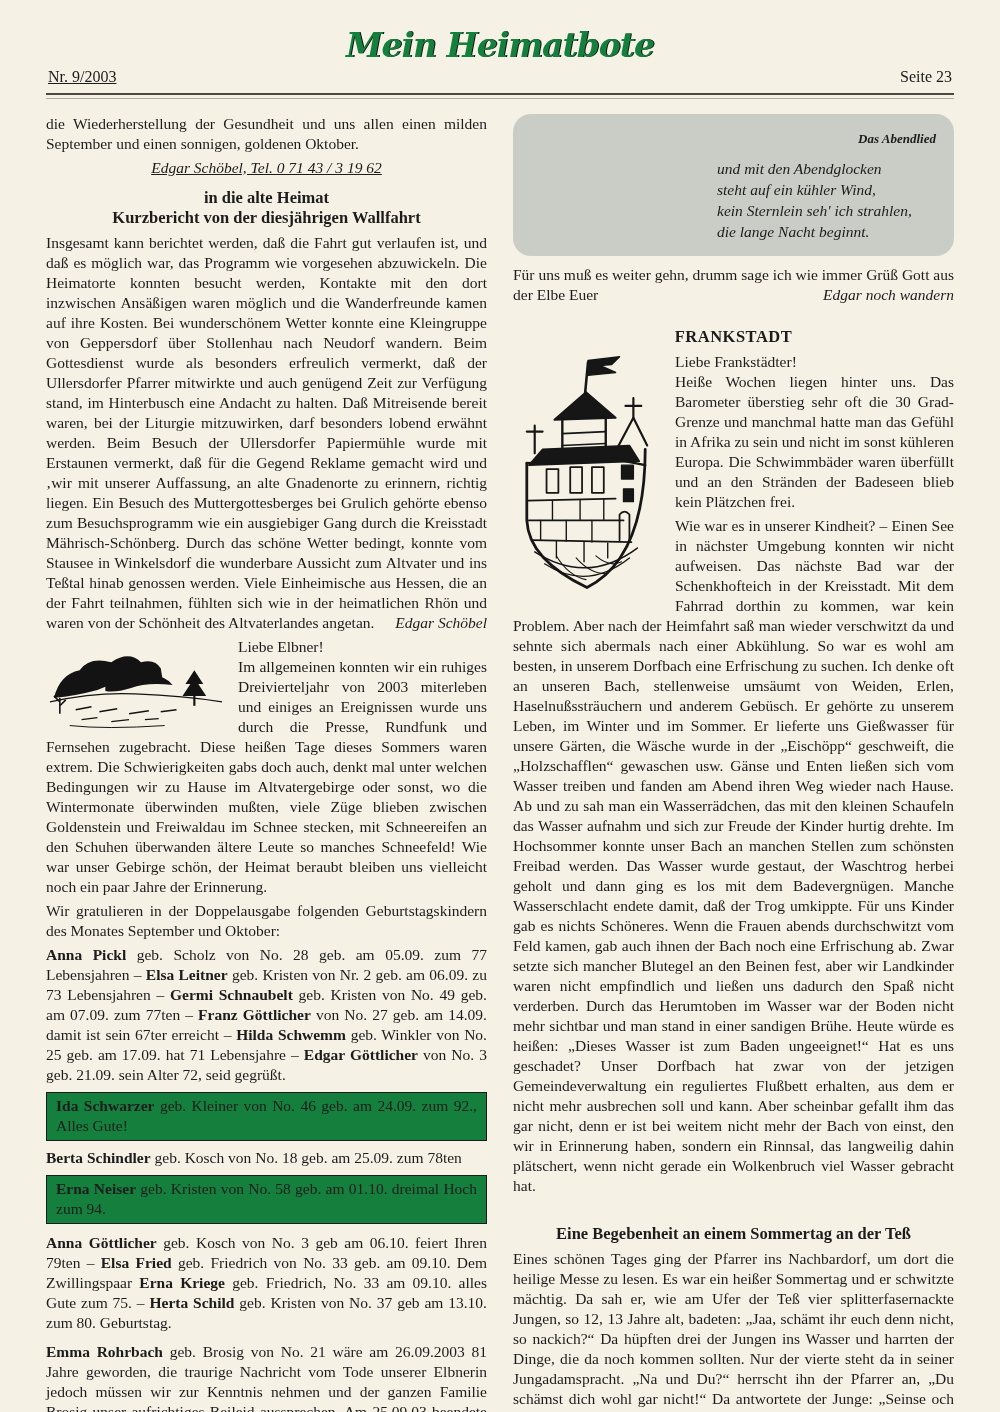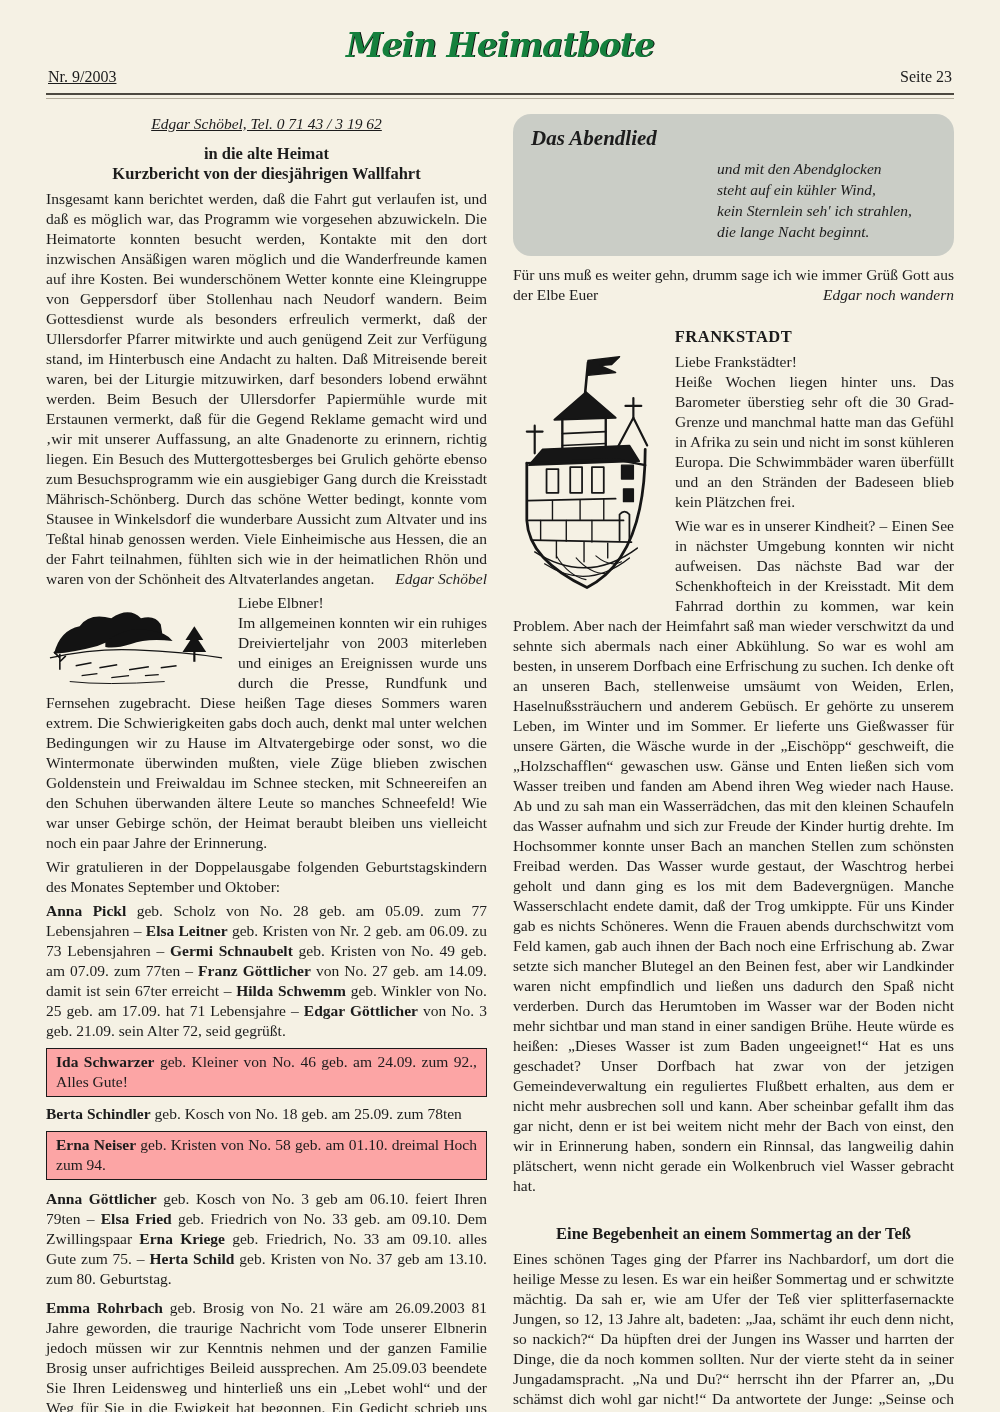--- a/index.html
+++ b/index.html
@@ -30,27 +30,27 @@
   .h1{font-weight:bold;text-align:center;font-size:16.5px;line-height:1.22;margin:10px 0 5px 0;text-align:center;}
   .h1 .l{display:block;}
   .caps{letter-spacing:.5px;}
   .salut{text-align:left;margin:0;}
   
   .graybox{
     background:#cacdc6;border-radius:18px;
     padding:12px 18px 14px 18px;
     font-style:italic;font-size:15.5px;line-height:21px;text-align:left;
   }
-  .poem-title{text-align:left;font-weight:bold;font-size:21px;margin:2px 0 9px 0;}
+  .poem-title{text-align:right;font-weight:bold;font-size:13px;margin:2px 0 9px 0;}
   .stanza{margin-left:38px;}
   .stanza2{margin-left:186px;}
   .closing{margin-top:9px;}
   
   .bday-box{
-    background:#fca5a5;border:1px solid #1b1b1b;
+    background:#15803d;border:1px solid #1b1b1b;
     padding:3px 9px 4px 9px;margin:7px 0 7px 0;
   }
   .spacer-top{margin-top:9px;}
   
   .elbe-img{float:left;width:180px;height:92px;margin:3px 12px 2px 0;}
   .crest-img{float:left;width:148px;height:246px;margin:2px 14px 2px 0;}
   .clear{clear:both;}
   b{font-weight:bold;}
 </style>
 </head>
@@ -62,20 +62,21 @@
     <div class="masthead">Mein Heimatbote</div>
     <div class="issue">Nr. 9/2003</div>
     <div class="pageno">Seite 23</div>
   </div>
   <div class="rule"></div>
 
   <div class="cols">
 
     <div class="col">
 
+      <p>die Wiederherstellung der Gesundheit und uns allen einen milden September und einen sonnigen, goldenen Oktober.</p>
       <span class="sigline">Edgar Schöbel, Tel. 0 71 43 / 3 19 62</span>
 
       <div class="h1">
         <span class="l">in die alte Heimat</span>
         <span class="l">Kurzbericht von der diesjährigen Wallfahrt</span>
       </div>
       <p><span>Insgesamt kann berichtet werden, daß die Fahrt gut verlaufen ist, und daß es möglich war, das Programm wie vorgesehen abzuwickeln. Die Heimatorte konnten besucht werden, Kontakte mit den dort inzwischen Ansäßigen waren möglich und die Wanderfreunde kamen auf ihre Kosten. Bei wunderschönem Wetter konnte eine Kleingruppe von Geppersdorf über Stollenhau nach Neudorf wandern. Beim Gottesdienst wurde als besonders erfreulich vermerkt, daß der Ullersdorfer Pfarrer mitwirkte und auch genügend Zeit zur Verfügung stand, im Hinterbusch eine Andacht zu halten. Daß Mitreisende bereit waren, bei der Liturgie mitzuwirken, darf besonders lobend erwähnt werden. Beim Besuch der Ullersdorfer Papiermühle wurde mit Erstaunen vermerkt, daß für die Gegend Reklame gemacht wird und ‚wir mit unserer Auffassung, an alte Gnadenorte zu erinnern, richtig liegen. Ein Besuch des Muttergottesberges bei Grulich gehörte ebenso zum Besuchsprogramm wie ein ausgiebiger Gang durch die Kreisstadt Mährisch-Schönberg. Durch das schöne Wetter bedingt, konnte vom Stausee in Winkelsdorf die wunderbare Aussicht zum Altvater und ins Teßtal hinab genossen werden. Viele Einheimische aus Hessen, die an der Fahrt teilnahmen, fühlten sich wie in der heimatlichen Rhön und waren von der Schönheit des Altvaterlandes angetan.</span><span class="sigfloat">Edgar Schöbel</span></p>
 
 
       <div>

